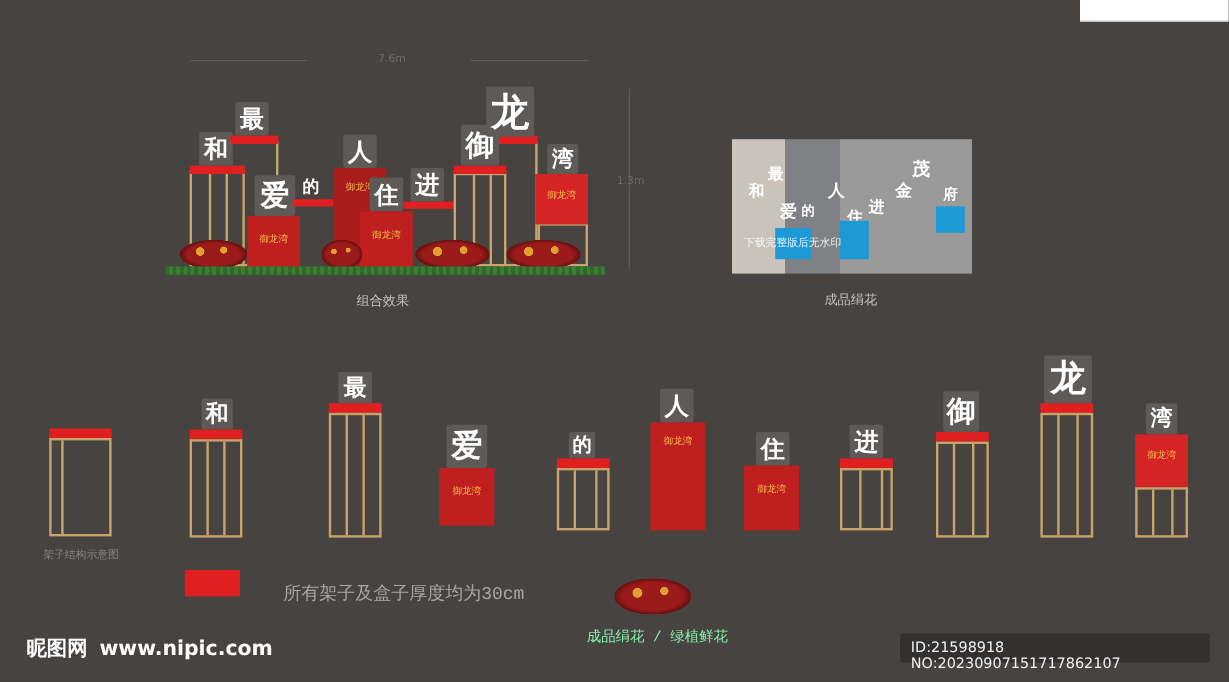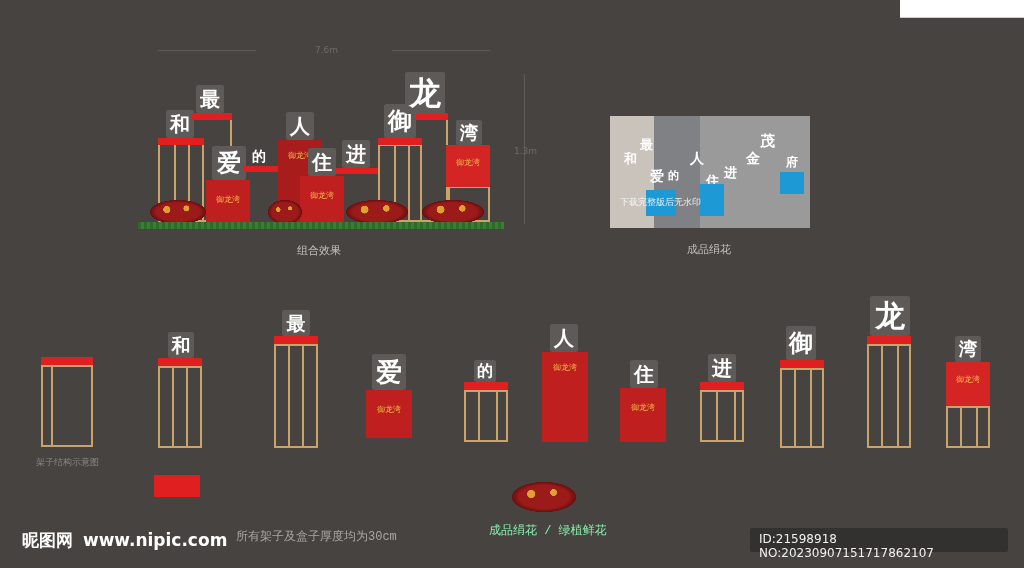--- a/index.html
+++ b/index.html
@@ -177,21 +177,21 @@
   <div class="abs redbox2" style="left:946px;top:72px;width:44px;height:44px;">
       <div class="logo" style="padding-top:12px">御龙湾</div>
     </div>
   <div class="abs frame" style="left:946px;top:116px;width:44px;height:42px;">
       <div class="bar" style="left:12px"></div>
       <div class="bar" style="left:28px"></div>
     </div>
 </div>
 
 <div class="abs cap" style="left:154px;top:475px;width:46px;height:22px;"></div>
-<div class="abs caption" style="left:236px;top:485px;font-size:12px;color:#a9a5a1;margin-top:43px;">所有架子及盒子厚度均为30cm</div>
+<div class="abs caption" style="left:236px;top:485px;font-size:15px;color:#a9a5a1;">所有架子及盒子厚度均为30cm</div>
 <div class="abs flowers" style="left:512px;top:482px;width:64px;height:30px;"></div>
 <div class="abs caption" style="left:489px;top:522px;font-size:12px;color:#86efac;">成品绢花 / 绿植鲜花</div>
 
 <div class="abs" style="left:22px;top:529px;color:#fff;font-weight:bold;font-size:17px;">
   <span style="font-family:'DejaVu Serif',serif;">昵图网</span>
   <span style="margin-left:4px;">www.nipic.com</span>
 </div>
 <div class="abs" style="left:750px;top:528px;width:258px;height:24px;background:#333130;border-radius:2px;">
   <span style="position:absolute;left:9px;top:4px;color:#f0f0f0;font-size:12px;">ID:21598918 NO:20230907151717862107</span>
 </div>

